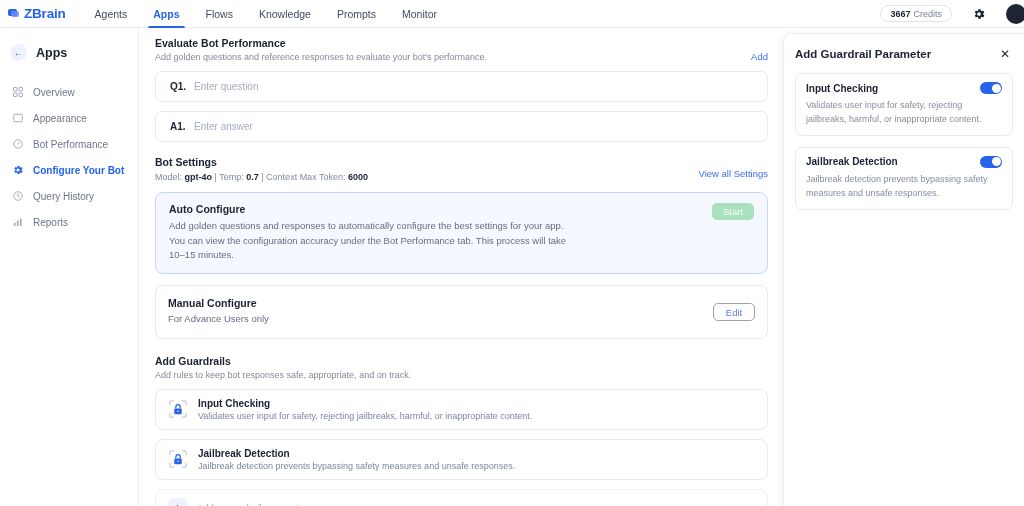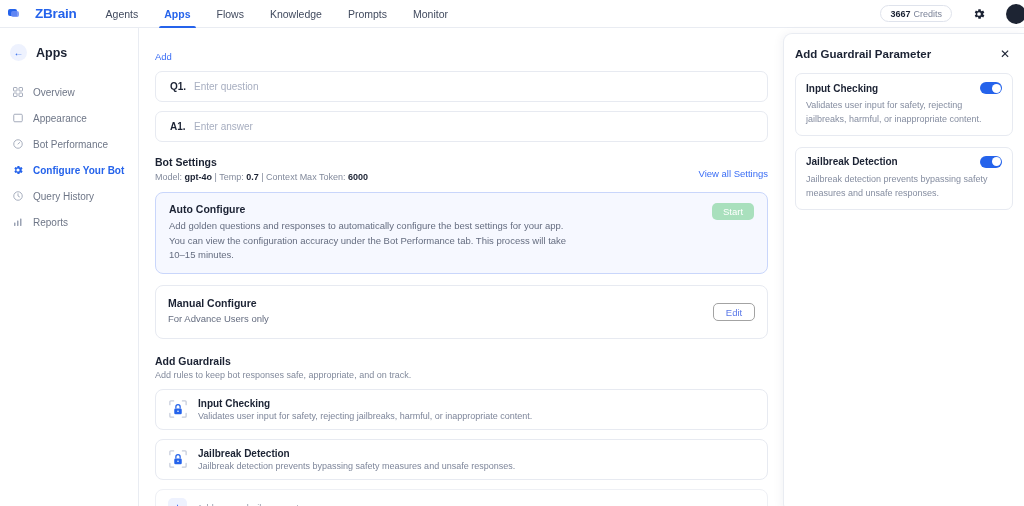--- a/index.html
+++ b/index.html
@@ -11,21 +11,21 @@
     color: #1b2233;
   }
 
   
   #topnav {
     position: absolute; left: 0; top: 0; width: 1024px; height: 28px;
     background: #ffffff;
     border-bottom: 1px solid #e9ecf2;
     display: flex; align-items: center;
   }
-  #logo { display: flex; align-items: center; gap: 16px; margin-left: 8px; }
+  #logo { display: flex; align-items: center; gap: 5px; margin-left: 8px; }
   .logo-mark { width: 11px; height: 9px; position: relative; }
   .logo-mark .b1 {
     position: absolute; left: 0; top: 0; width: 9px; height: 7px;
     background: #2563eb; border-radius: 2px 2px 0 2px;
   }
   .logo-mark .b2 {
     position: absolute; left: 3px; top: 2px; width: 8px; height: 6px;
     background: #6b8cf5; border-radius: 2px; opacity: .85;
   }
   .logo-text { font-size: 13.5px; font-weight: 700; color: #2563eb; letter-spacing: -.2px; }
@@ -267,20 +267,24 @@
       <span>Reports</span>
     </div>
 
   </div>
 </div>
 
 <div id="main">
 
   <div>
     <div class="row-between">
+      <div>
+        <div class="sec-title">Evaluate Bot Performance</div>
+        <div class="sec-sub">Add golden questions and reference responses to evaluate your bot's performance.</div>
+      </div>
       <div class="link-blue" style="margin-top:14px">Add</div>
     </div>
 
     <div class="qa-field">
       <span class="qa-tag">Q1.</span>
       <span class="qa-ph">Enter question</span>
     </div>
 
     <div class="qa-field">
       <span class="qa-tag">A1.</span>

